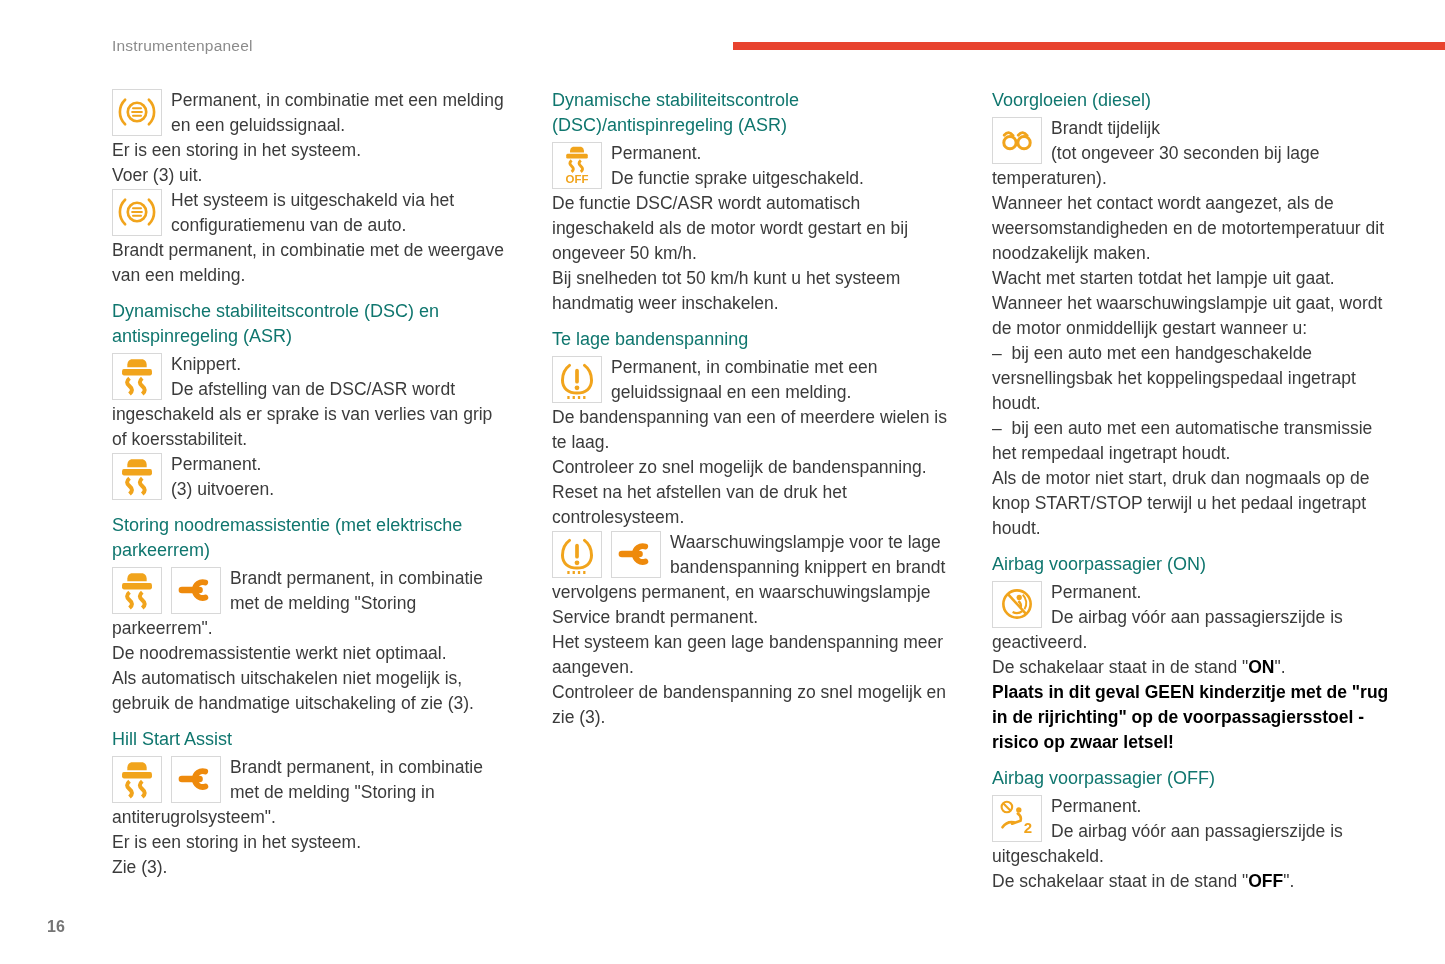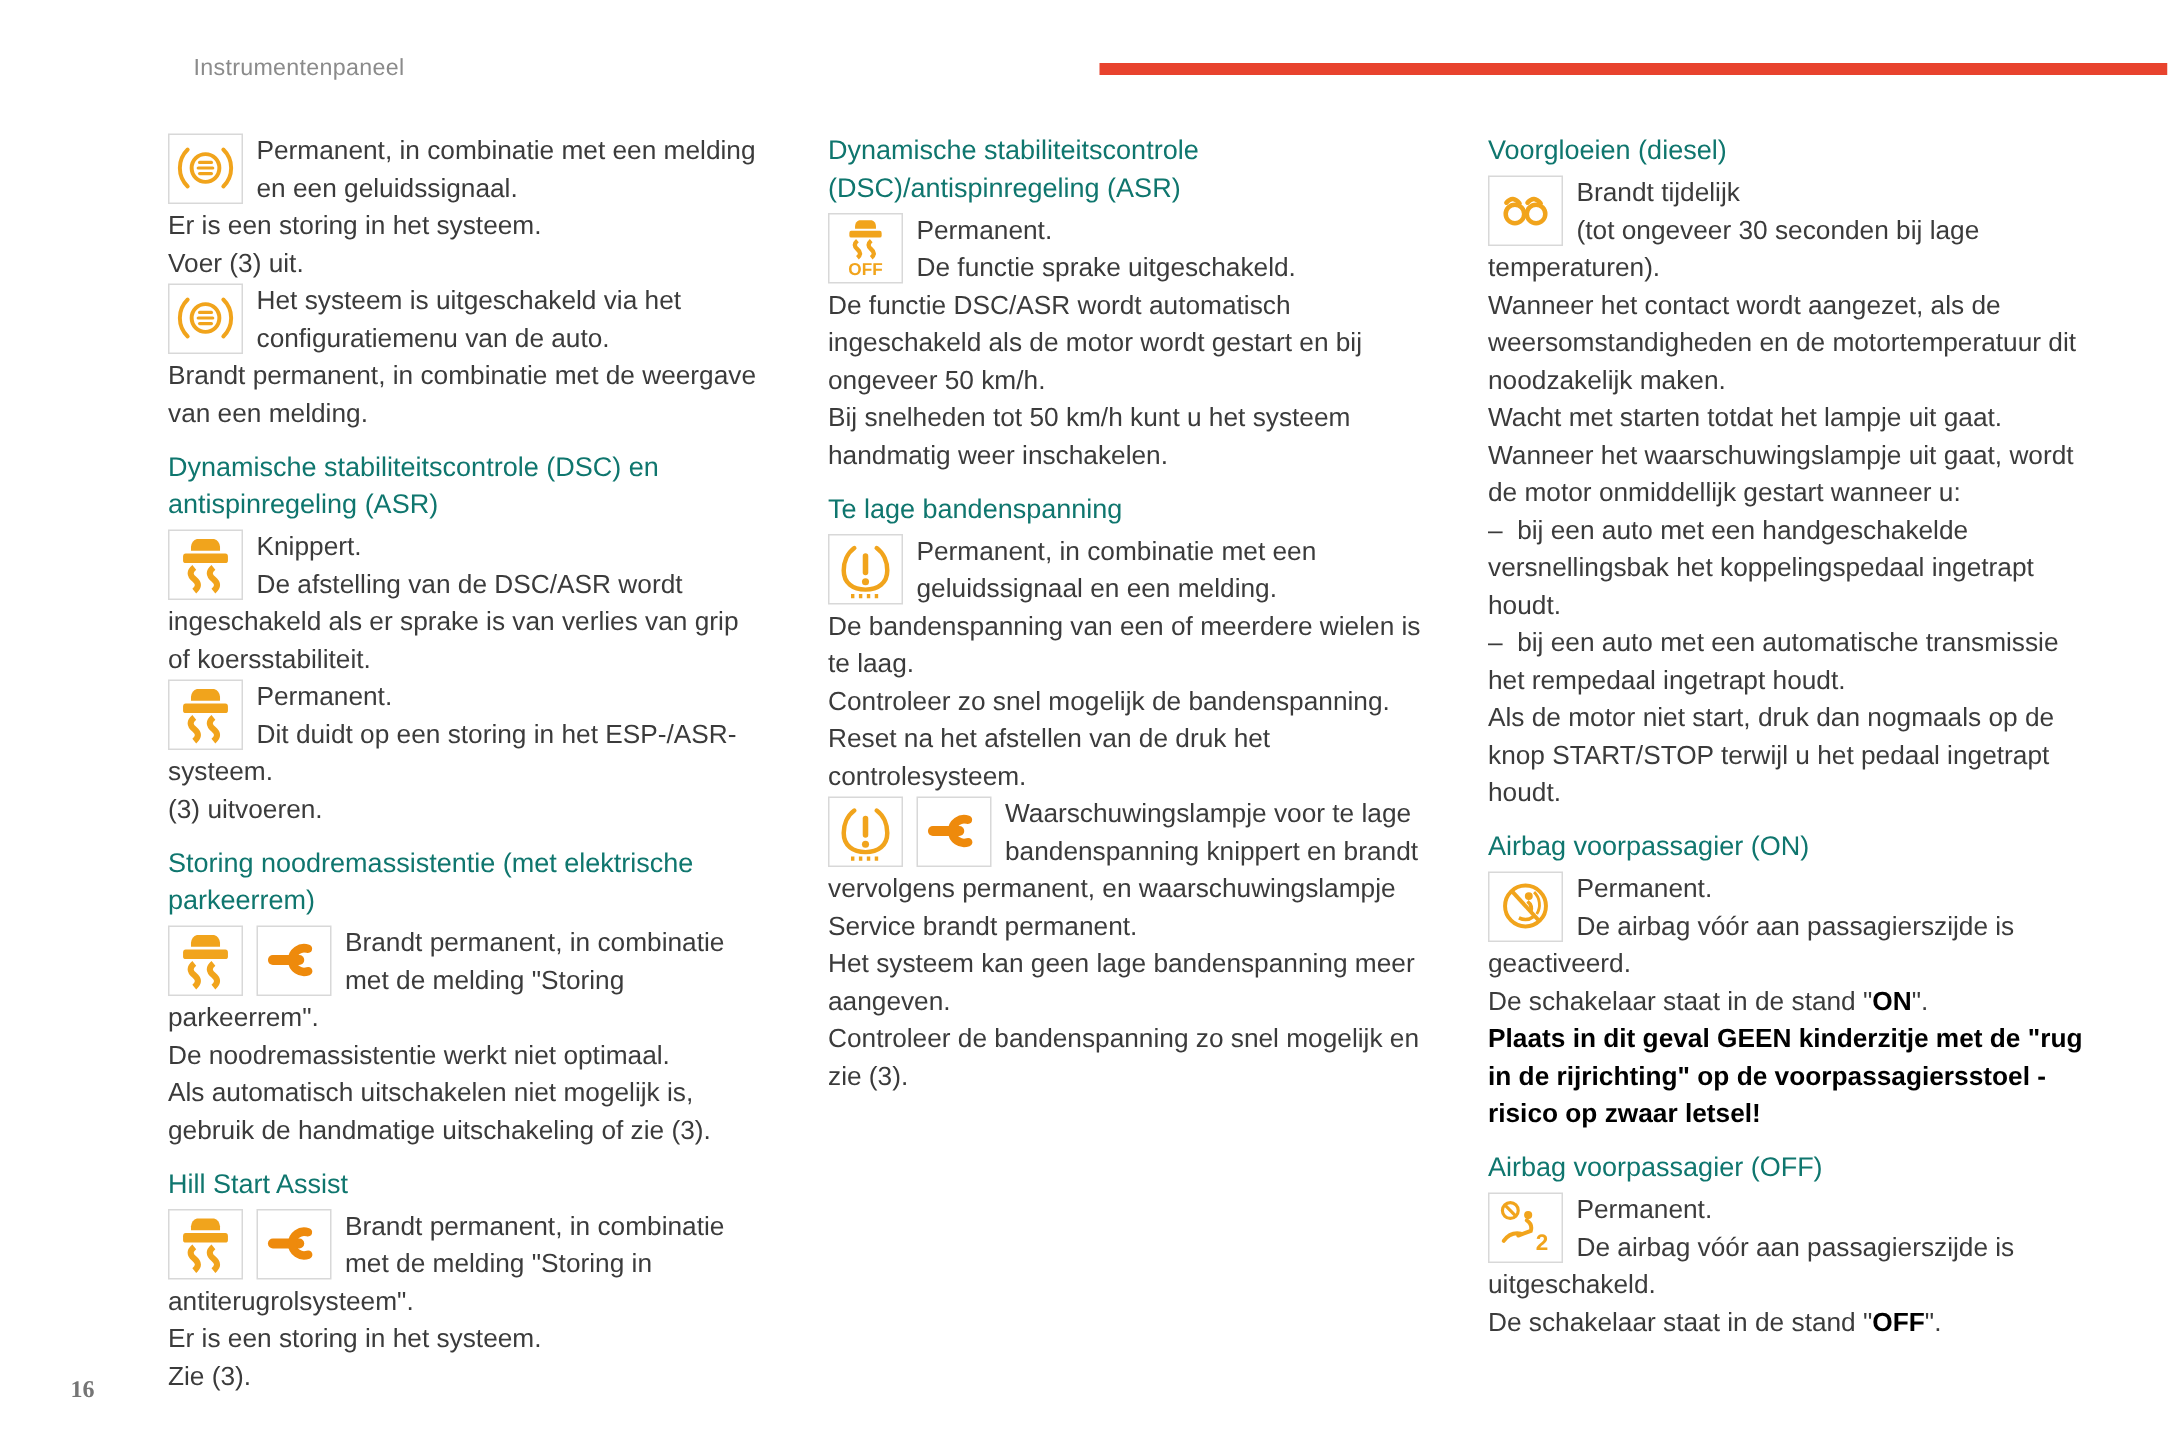--- a/index.html
+++ b/index.html
@@ -2,21 +2,21 @@
 <html><head>
 <meta charset="utf-8">
 <style>
   html,body{margin:0;padding:0;background:#ffffff;}
   body{
     width:1445px;height:964px;position:relative;overflow:hidden;
     font-family:"Liberation Sans","DejaVu Sans",sans-serif;
     -webkit-font-smoothing:antialiased;
   }
   .header-title{
-    position:absolute;left:129px;top:37px;
+    position:absolute;left:112px;top:37px;
     font-size:15.5px;color:#8b8b8b;letter-spacing:.2px;
   }
   .red-bar{
     position:absolute;top:42px;left:733px;right:0;height:8px;
   }
   .columns{
     position:absolute;left:112px;top:88px;
     display:flex;gap:42px;
   }
   .col{width:398px;}
@@ -34,21 +34,21 @@
   .block p b{color:#000000;}
   .icon-box{
     float:left;width:50px;height:47px;box-sizing:border-box;
     border:1px solid #d8d8d8;background:#fff;
     margin:1px 9px 0 0;
   }
   .icon-box svg{display:block;width:46px;height:44px;margin:0 auto;}
   svg text{font-family:"Liberation Sans","DejaVu Sans",sans-serif;}
   .page-number{
     position:absolute;left:47px;top:918px;
-    font-size:16px;font-weight:bold;color:#757575;font-family:Liberation Serif, serif;
+    font-size:16px;font-weight:bold;color:#757575;
   }
 </style>
 </head>
 <body>
 
 <div class="header-title">Instrumentenpaneel</div>
 <div class="red-bar" style="background: rgb(232, 67, 46);"></div>
 
 <div class="columns">
   <div class="col">
@@ -108,21 +108,20 @@
         <div class="block">
           <span class="icon-box">
             <svg viewBox="0 0 50 50">
               <path fill="#F1A41C" d="M14 12 q0.5 -5 4.5 -6 h13 q4 1 4.5 6 l0 3 h-22 z"></path>
               <path fill="#F1A41C" d="M10 17 h30 q2 0 2 2.5 l0 2.8 q0 2 -2 2 h-30 q-2 0 -2 -2 l0 -2.8 q0 -2.5 2 -2.5 z"></path>
               <path d="M16.5 27.5 q-5.5 4.5 0 9 q5.5 4.5 0 9" stroke="#F1A41C" stroke-width="4.6" fill="none"></path>
               <path d="M31 27.5 q-5.5 4.5 0 9 q5.5 4.5 0 9" stroke="#F1A41C" stroke-width="4.6" fill="none"></path>
             </svg>
           </span>
           <p>Permanent.</p>
-          <p>Dit duidt op een storing in het ESP-/ASR-systeem.</p>
           <p>(3) uitvoeren.</p>
         </div>
       </section>
       <section>
         <h3>Storing noodremassistentie (met elektrische parkeerrem)</h3>
         <div class="block">
           <span class="icon-box">
             <svg viewBox="0 0 50 50">
               <path fill="#F1A41C" d="M14 12 q0.5 -5 4.5 -6 h13 q4 1 4.5 6 l0 3 h-22 z"></path>
               <path fill="#F1A41C" d="M10 17 h30 q2 0 2 2.5 l0 2.8 q0 2 -2 2 h-30 q-2 0 -2 -2 l0 -2.8 q0 -2.5 2 -2.5 z"></path>

